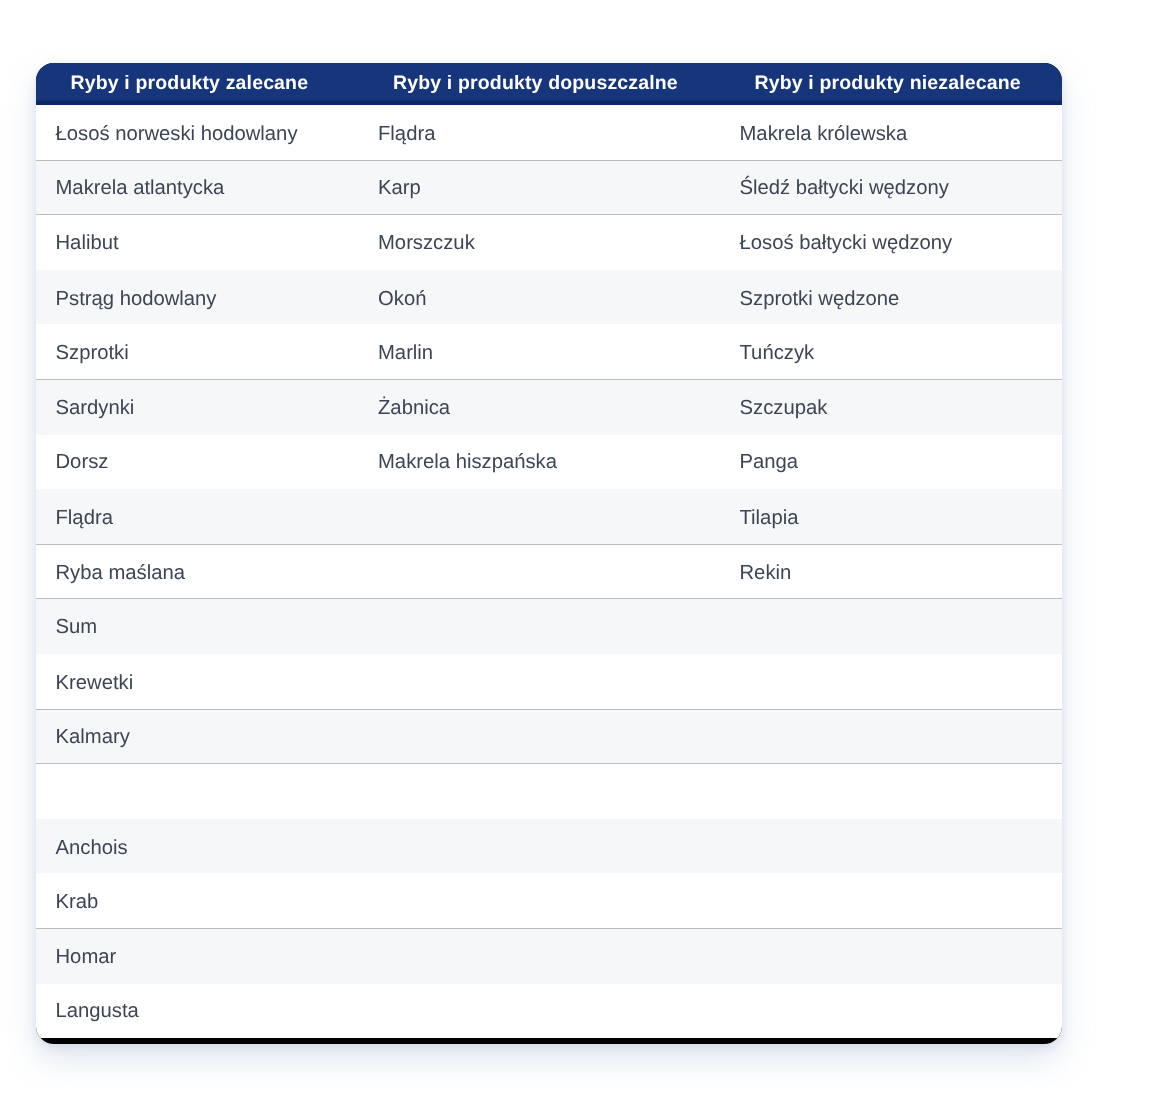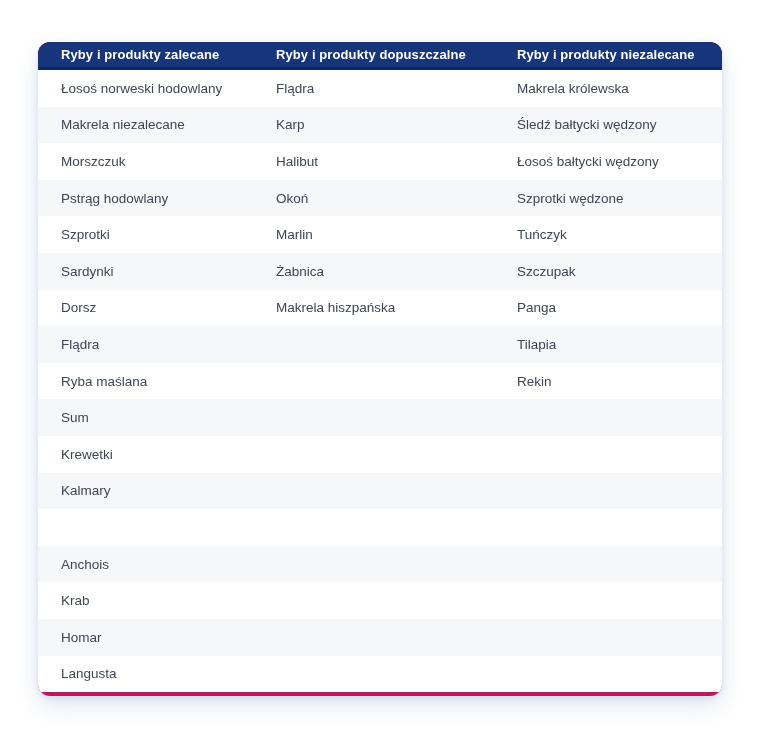--- a/index.html
+++ b/index.html
@@ -6,24 +6,24 @@
   html, body {
     width: 768px; height: 734px;
     background: var(--page-bg, #ffffff);
     font-family: "Liberation Sans", sans-serif;
     overflow: hidden;
   }
   .stage { position: relative; width: 768px; height: 734px; }
 
   .card {
     position: absolute;
-    left: 38px; top: 42px;
+    left: 24px; top: 42px;
     width: 684px;
     border-radius: 12px;
-    background: #be185d;
+    background: #000000;
     box-shadow: 0 10px 22px rgba(140, 165, 200, 0.28),
                 0 2px 6px rgba(140, 165, 200, 0.22);
   }
 
   .thead {
     display: grid;
     grid-template-columns: 215px 241px 1fr;
     background: var(--header-bg, #16357a);
     border-bottom: 3px solid var(--header-border, #0c2766);
     border-radius: 12px 12px 0 0;
@@ -46,21 +46,21 @@
   }
   .row {
     display: grid;
     grid-template-columns: 215px 241px 1fr;
     height: 36.6px;
     background: #ffffff;
   }
   .row.alt { background: var(--row-alt, #f6f7f8); }
   .cell {
     display: flex; align-items: center;
-    padding-left: 23px;
+    padding-left: 13px;
     color: var(--body-text, #3d4554);
     font-size: 13.5px;
     font-weight: 400;
     white-space: nowrap;
     text-align: center;
   }
 </style>
 </head>
 <body>
 
@@ -71,27 +71,27 @@
       <div class="th">Ryby i produkty dopuszczalne</div>
       <div class="th">Ryby i produkty niezalecane</div>
     </div>
     <div class="tbody" id="tbody">
         <div class="row">
           <div class="cell">Łosoś norweski hodowlany</div>
           <div class="cell">Flądra</div>
           <div class="cell">Makrela królewska</div>
         </div>
         <div class="row alt">
-          <div class="cell">Makrela niezalecane</div>
+          <div class="cell">Makrela atlantycka</div>
           <div class="cell">Karp</div>
           <div class="cell">Śledź bałtycki wędzony</div>
         </div>
         <div class="row">
+          <div class="cell">Halibut</div>
           <div class="cell">Morszczuk</div>
-          <div class="cell">Halibut</div>
           <div class="cell">Łosoś bałtycki wędzony</div>
         </div>
         <div class="row alt">
           <div class="cell">Pstrąg hodowlany</div>
           <div class="cell">Okoń</div>
           <div class="cell">Szprotki wędzone</div>
         </div>
         <div class="row">
           <div class="cell">Szprotki</div>
           <div class="cell">Marlin</div>

